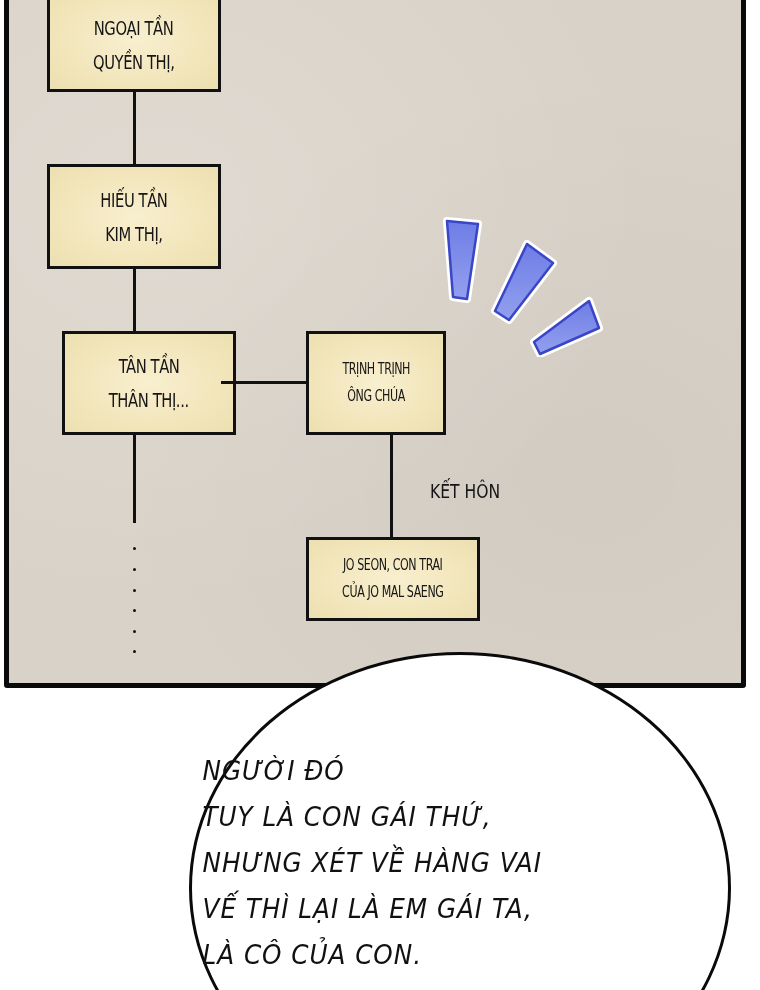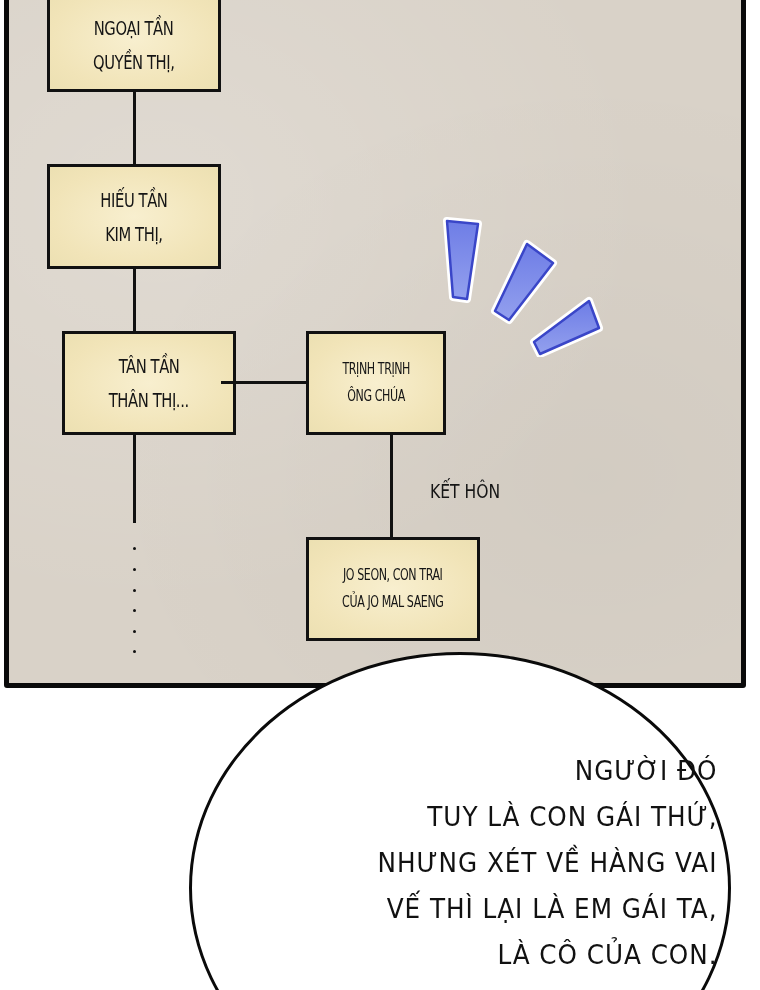--- a/index.html
+++ b/index.html
@@ -84,26 +84,27 @@
       box-sizing: border-box;
       border: 3px solid #0a0a0a;
       border-radius: 50%;
       background: #ffffff;
     }
     .bubble-text {
       position: absolute;
       left: 189px;
       top: 748px;
       width: 542px;
-      text-align: right;
+      text-align: left;
       font-family: "DejaVu Sans", sans-serif;
       font-size: 26px;
       line-height: 46px;
       color: #111;
       letter-spacing: 1px;
+      font-style: italic;
     }
     .bubble-text .line {
       transform: scaleX(0.95);
     }
     .watermark {
       position: absolute;
       left: 700px;
       top: 905px;
       width: 30px;
       height: 70px;
@@ -150,21 +151,21 @@
   <div class="dot" style="left:124px; top:573px;"></div>
   <div class="dot" style="left:124px; top:594px;"></div>
   <div class="dot" style="left:124px; top:614px;"></div>
   <div class="dot" style="left:124px; top:635px;"></div>
   <div class="dot" style="left:124px; top:655px;"></div>
 
   <div class="vline" style="left:381px; top:440px; height:103px;"></div>
 
   <div class="label" style="left:421px; top:485px;">KẾT HÔN</div>
 
-  <div class="node small" style="left:297px; top:542px; width:174px; height:104px;">
+  <div class="node small" style="left:297px; top:542px; width:174px; height:84px;">
     <span class="line">JO SEON, CON TRAI</span>
     <span class="line">CỦA JO MAL SAENG</span>
   </div>
 
   <svg class="sfx" style="left:426px; top:212px;" width="180" height="150" viewBox="0 0 180 150">
     <g stroke="#ffffff" stroke-width="8" stroke-linejoin="round" fill="none">
       <polygon points="12,14 43,17 32,92 18,90"></polygon>
       <polygon points="92,37 118,56 74,113 60,104"></polygon>
       <polygon points="154,94 164,121 105,147 99,135"></polygon>
     </g>

